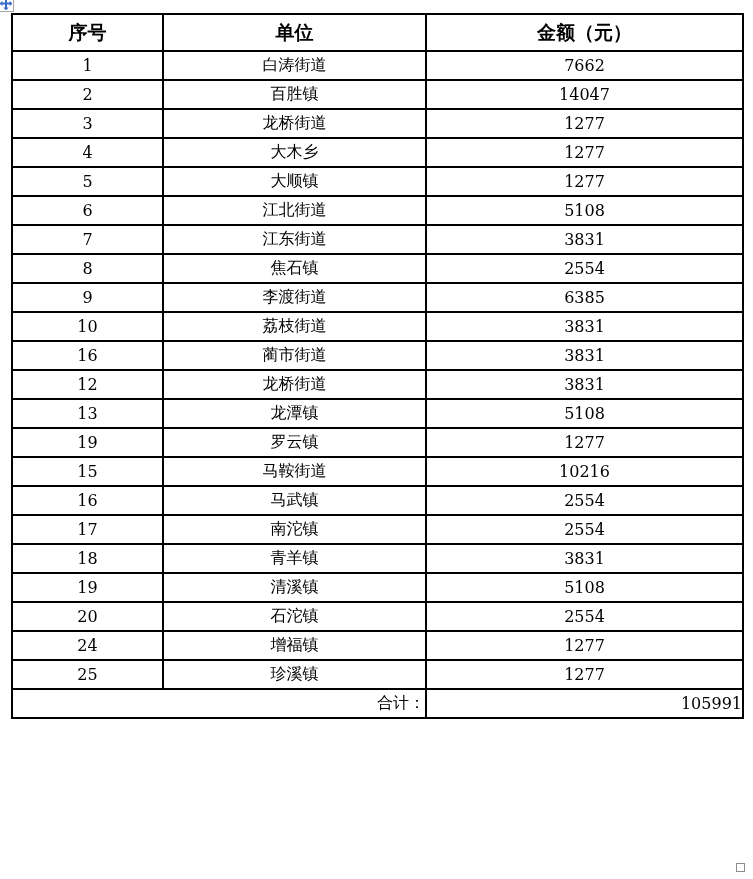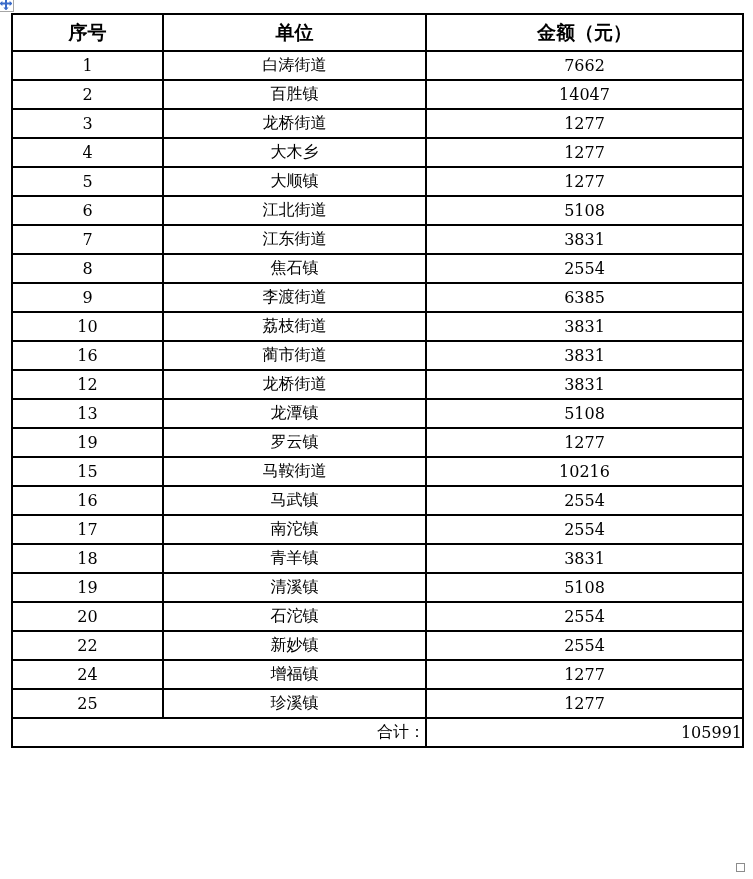--- a/index.html
+++ b/index.html
@@ -207,25 +207,20 @@
           <td>19</td>
           <td>清溪镇</td>
           <td>5108</td>
         </tr>
         <tr>
           <td>20</td>
           <td>石沱镇</td>
           <td>2554</td>
         </tr>
         <tr>
-          <td>22</td>
-          <td>新妙镇</td>
-          <td>2554</td>
-        </tr>
-        <tr>
           <td>24</td>
           <td>增福镇</td>
           <td>1277</td>
         </tr>
         <tr>
           <td>25</td>
           <td>珍溪镇</td>
           <td>1277</td>
         </tr>
       </tbody>

